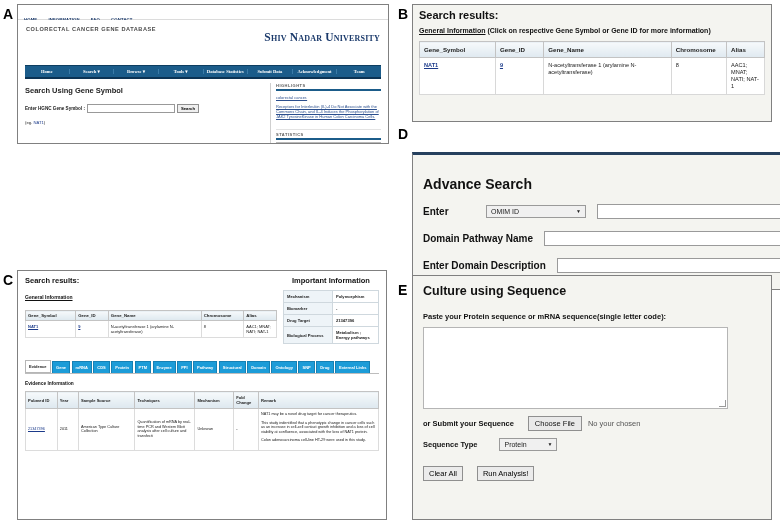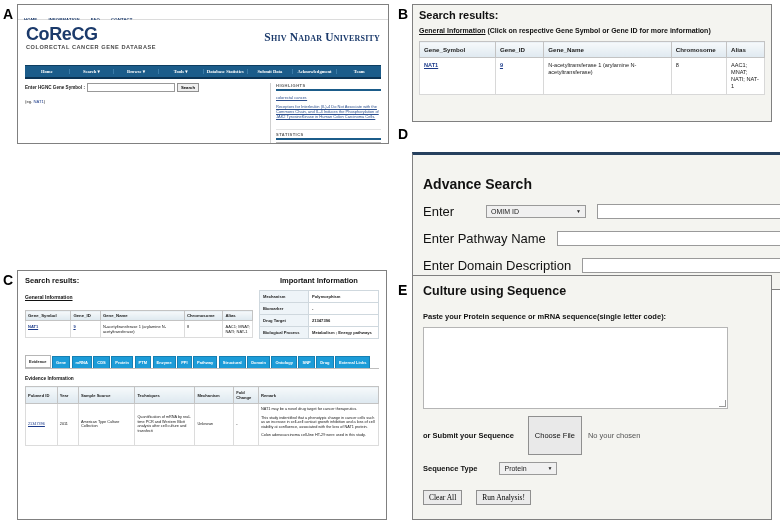--- a/index.html
+++ b/index.html
@@ -78,21 +78,21 @@
   .c-title{font-size:7.5px;font-weight:bold;color:#111;}
   .c-geninfo{font-size:5px;font-weight:bold;color:#111;text-decoration:underline;
     margin-top:6px;display:inline-block;}
   .ctable{width:100%;border-collapse:collapse;background:#fff;margin-top:7px;
     border:1px solid #c3c3c3;}
   .ctable th{background:linear-gradient(#f6f9fb,#dde8ef);border:1px solid #c3c3c3;
     font-size:4.3px;text-align:left;padding:2px 2px;color:#1a1a1a;}
   .ctable td{border:1px solid #dcdcdc;font-size:4px;padding:3px 2px;color:#1a1a1a;
     vertical-align:top;line-height:5px;}
   .ctable td a{color:#1b3a8a;text-decoration:underline;font-weight:bold;}
-  .c-right{width:120px;}
+  .c-right{width:96px;}
   .c-ititle{font-size:7.5px;font-weight:bold;color:#111;text-align:center;}
   .itable{width:100%;border-collapse:collapse;margin-top:5px;border:1px solid #cfd8de;}
   .itable td{border:1px solid #cfd8de;font-size:4.1px;padding:3px 3px;line-height:5px;
     font-weight:bold;color:#1a1a1a;}
   .itable td.k{background:#eef4f8;width:42px;}
   .itable td.v{background:#ffffff;}
   .c-tabs{display:flex;margin-top:16px;gap:1.5px;align-items:flex-end;}
   .c-tab{background:#1c9cd8;color:#fff;font-size:4px;font-weight:bold;
     padding:3px 3px;border:1px solid #1680b3;border-bottom:none;white-space:nowrap;
     line-height:5px;}
@@ -107,21 +107,21 @@
   .etable td a{color:#1b3a8a;text-decoration:underline;}
   .etable td.rm{vertical-align:top;}
   .etable td.rm p{margin:0 0 4px 0;}
 
   
   #panelD{position:absolute;left:412px;top:124px;width:420px;height:138px;
     border:1px solid #808080;background:#f4f4f0;box-sizing:border-box;
     border-top:3px solid #26405e;padding:21px 10px;margin-top:28px;}
   .d-title{font-size:14px;font-weight:bold;color:#111;}
   .d-row{display:flex;align-items:center;margin-top:12px;}
-  .d-lab{font-size:13px;font-weight:normal;color:#111;}
+  .d-lab{font-size:10px;font-weight:bold;color:#111;}
   .d-lab.w{min-width:55px;}
   .d-sel{margin-left:8px;font-size:7px;border:1px solid #9a9a9a;background:#f0f0f0;
     padding:2px 4px;width:100px;display:flex;justify-content:space-between;
     align-items:center;box-sizing:border-box;color:#222;}
   .d-input{height:13px;border:1px solid #9a9a9a;background:#fff;flex:1;
     margin:0 4px 0 11px;}
   .d-btn{font-size:7px;border:1px solid #8f8f8f;background:#ebebeb;padding:1px 4px;
     color:#000;}
 
   
@@ -129,55 +129,55 @@
     border:1px solid #808080;background:#f4f4f0;box-sizing:border-box;padding:8px 10px;}
   .e-title{font-size:12.5px;font-weight:bold;color:#111;}
   .e-lab{font-size:7.5px;font-weight:bold;color:#111;margin-top:14px;}
   .e-ta{margin-top:6px;width:305px;height:82px;border:1px solid #b5b5b5;background:#fff;
     position:relative;box-sizing:border-box;}
   .e-ta:after{content:"";position:absolute;right:1px;bottom:1px;width:6px;height:6px;
     border-right:1px solid #9a9a9a;border-bottom:1px solid #9a9a9a;}
   .e-row{display:flex;align-items:center;margin-top:7px;}
   .e-lab2{font-size:7.5px;font-weight:bold;color:#111;}
   .e-file{margin-left:14px;font-size:7.5px;border:1px solid #8f8f8f;background:#e9e9e9;
-    padding:14px 6px;color:#111;}
+    padding:2px 6px;color:#111;}
   .e-nofile{margin-left:6px;font-size:7.5px;color:#555;}
   .e-sel{margin-left:22px;font-size:7px;border:1px solid #9a9a9a;background:#f0f0f0;
     padding:2px 4px;width:58px;display:flex;justify-content:space-between;
     align-items:center;box-sizing:border-box;color:#222;}
-  .e-btns{display:flex;margin-top:15px;gap:14px;font-family:Liberation Serif, serif;}
+  .e-btns{display:flex;margin-top:15px;gap:14px;}
   .e-btn{font-size:7.5px;border:1px solid #8f8f8f;background:#ebebeb;padding:2px 5px;
     color:#000;}
   .caret{font-size:5px;line-height:5px;}
 </style>
 </head>
 <body>
 
 <div class="panel-label" style="left:3px;top:6px;">A</div>
 <div id="panelA">
   <div class="a-topnav">
     <a>HOME</a><a>INFORMATION</a><a>FAQ</a><a>CONTACT</a>
   </div>
   <div class="a-header">
-    <div class="a-logo">CoReCG</div>
     <div class="a-tag">COLORECTAL CANCER GENE DATABASE</div>
     <div class="a-univ">Shiv Nadar University</div>
   </div>
   <div class="a-menubar">
     <div>Home</div>
     <div>Search ▾</div>
     <div>Browse ▾</div>
     <div>Tools ▾</div>
     <div>Database Statistics</div>
     <div>Submit Data</div>
     <div>Acknowledgment</div>
     <div>Team</div>
   </div>
   <div class="a-body">
     <div class="a-main">
+      <div class="a-h1">Search Using Gene Symbol</div>
       <div class="a-row">
         <span>Enter HGNC Gene Symbol :</span>
         <span class="a-input" title=""></span>
         <span class="a-btn">Search</span>
       </div>
       <div class="a-eg">
         <span>(eg. </span><a>NAT1</a><span>)</span>
       </div>
     </div>
     <div class="a-side">
@@ -327,21 +327,21 @@
   <div class="d-row">
     <span class="d-lab w">Enter</span>
     <span class="d-sel">
         <span>OMIM ID</span>
         <span class="caret">▼</span>
       </span>
     <span class="d-input" title=""></span>
     <span class="d-btn">Search</span>
   </div>
   <div class="d-row">
-    <span class="d-lab">Enter Pathway Name</span>
+    <span class="d-lab">Domain Pathway Name</span>
     <span class="d-input" title=""></span>
     <span class="d-btn">Search</span>
   </div>
   <div class="d-row">
     <span class="d-lab">Enter Domain Description</span>
     <span class="d-input" title=""></span>
     <span class="d-btn">Search</span>
   </div>
 </div>
 

